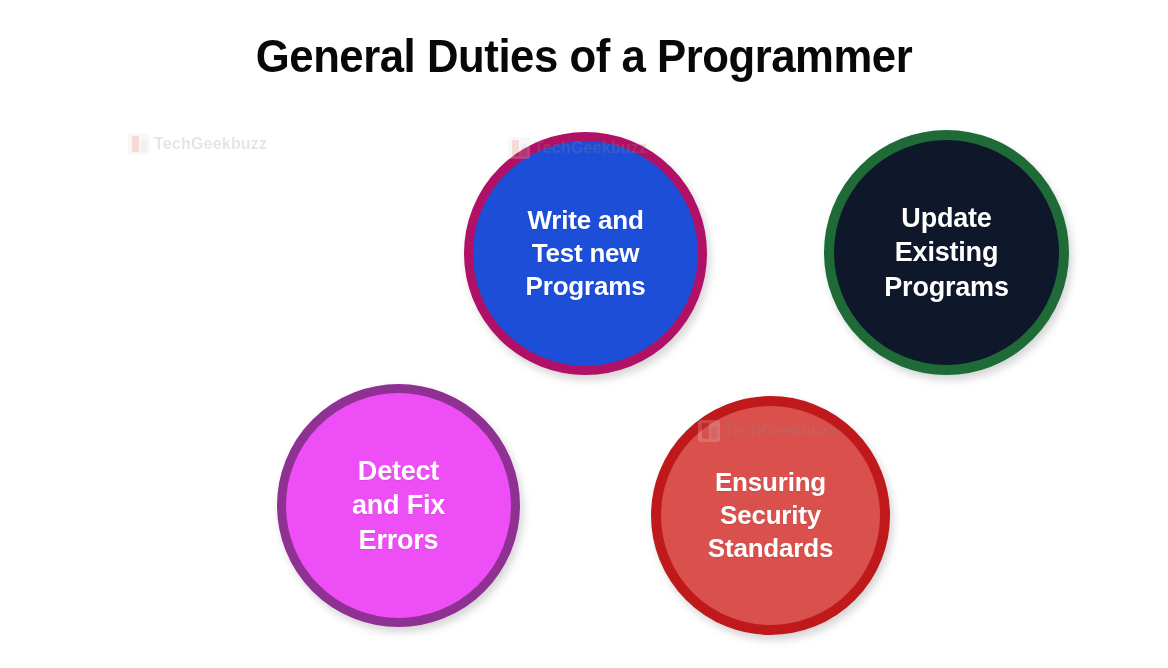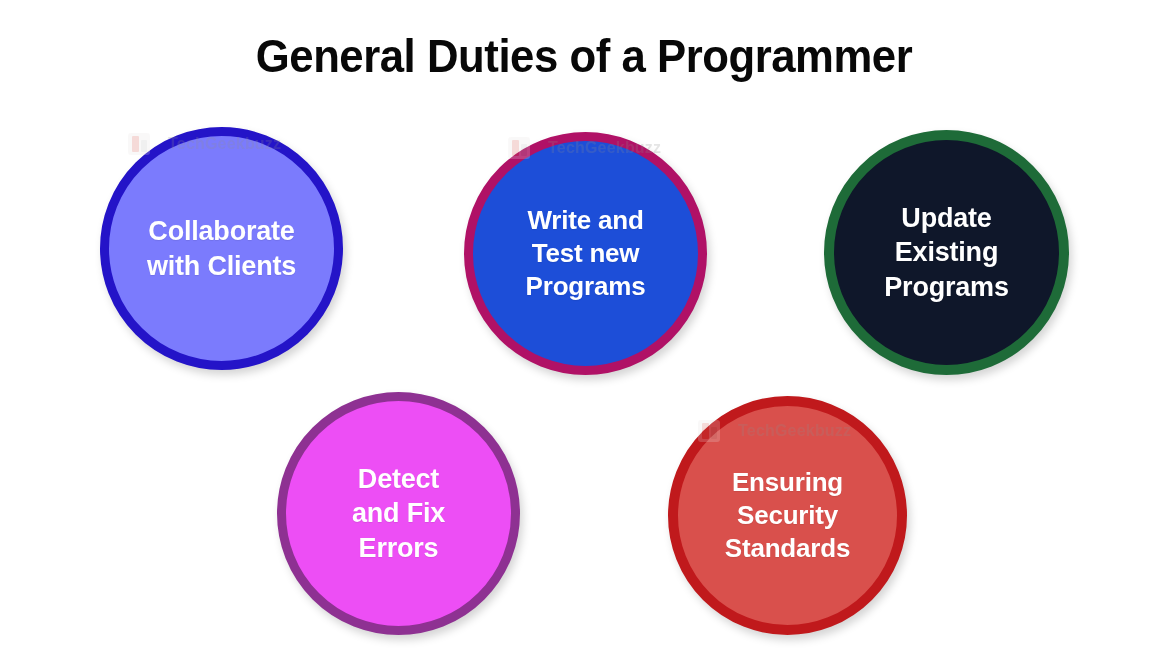--- a/index.html
+++ b/index.html
@@ -61,34 +61,34 @@
     padding: 0 8px;
   }
 
   
   #node-0 { left: 100px;  top: 127px; width: 243px; height: 243px;
             background: #7B7BFD; border-color: #2414C8; border-width: 9px; }
   #node-1 { left: 464px;  top: 132px; width: 243px; height: 243px;
             background: #F98FCB; border-color: #B01166; border-width: 9px; }
   #node-2 { left: 824px;  top: 130px; width: 245px; height: 245px;
             background: #4CDB82; border-color: #1E6B38; border-width: 10px; }
-  #node-3 { left: 277px;  top: 392px; width: 243px; height: 243px;
+  #node-3 { left: 277px;  top: 384px; width: 243px; height: 243px;
             background: #ED4EF5; border-color: #8E3192; border-width: 9px; }
-  #node-4 { left: 668px;  top: 396px; width: 239px; height: 239px;
+  #node-4 { left: 651px;  top: 396px; width: 239px; height: 239px;
             background: #D9504C; border-color: #C0191C; border-width: 10px; }
 
   #node-1 .node-label { font-size: 26px; }
   #node-4 .node-label { font-size: 26px; }
 
   
   .watermark {
     position: absolute;
     display: flex;
     align-items: center;
-    gap: 18px;
+    gap: 4px;
     opacity: 0.22;
     pointer-events: none;
     user-select: none;
   }
   .wm-logo {
     position: relative;
     width: 22px;
     height: 22px;
     background: #e8e2e2;
     border-radius: 3px;
@@ -126,24 +126,20 @@
   #wm-1 { left: 508px; top: 137px; }
   #wm-2 { left: 698px; top: 420px; }
 </style>
 </head>
 <body style="background: rgb(255, 255, 255);">
 
 <div id="infographic">
 
   <div class="title">General Duties of a Programmer</div>
 
-  <div class="node" id="node-0" style="background: rgb(123, 123, 253); border-color: rgb(36, 20, 200);">
-    <span class="node-label" style="color: rgb(255, 255, 255);">Collaborate
-with Clients</span>
-  </div>
 
   <div class="node" id="node-1" style="background: #1d4ed8; border-color: rgb(176, 17, 102);">
     <span class="node-label" style="color: rgb(255, 255, 255);">Write and
 Test new
 Programs</span>
   </div>
 
   <div class="node" id="node-2" style="background: #0f172a; border-color: rgb(30, 107, 56);">
     <span class="node-label" style="color: rgb(255, 255, 255);">Update
 Existing

